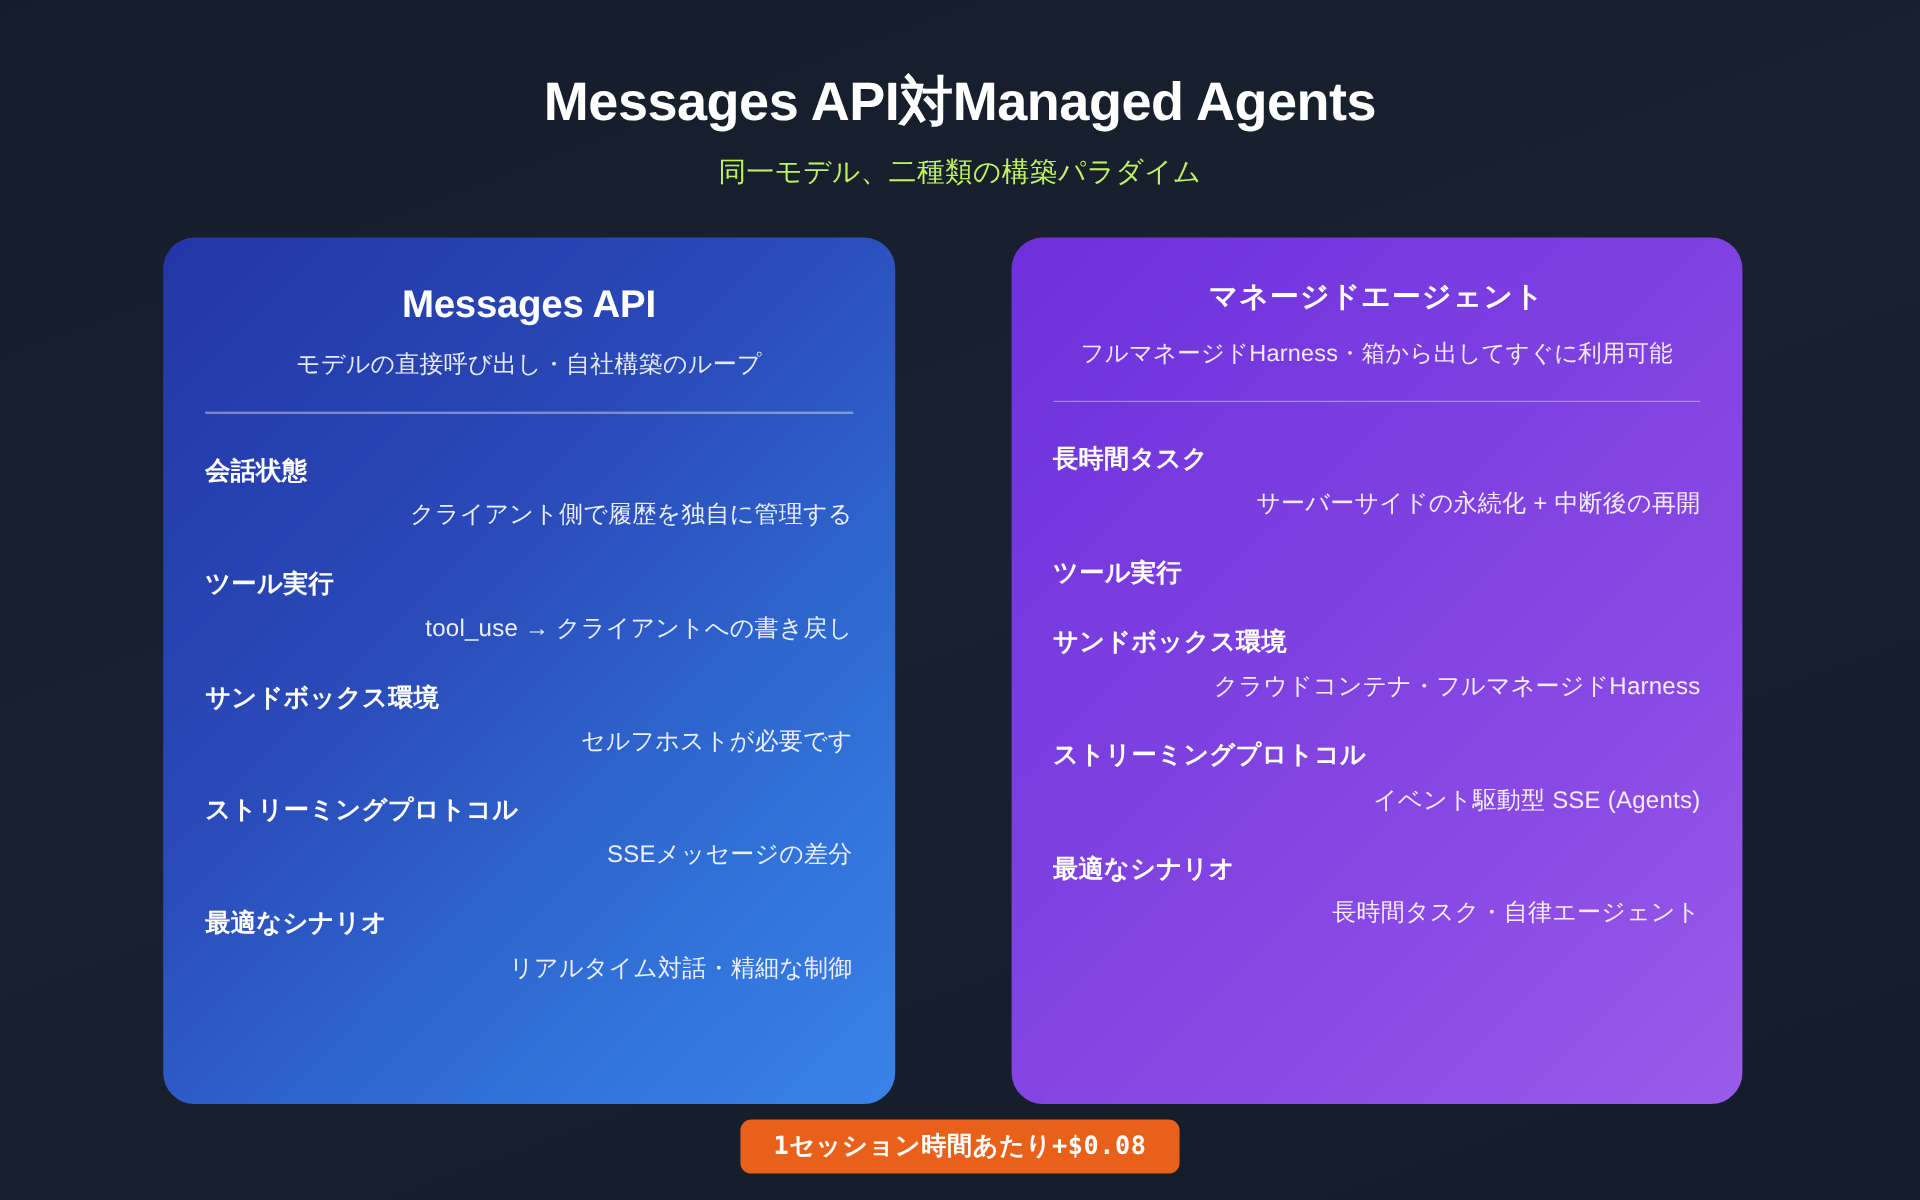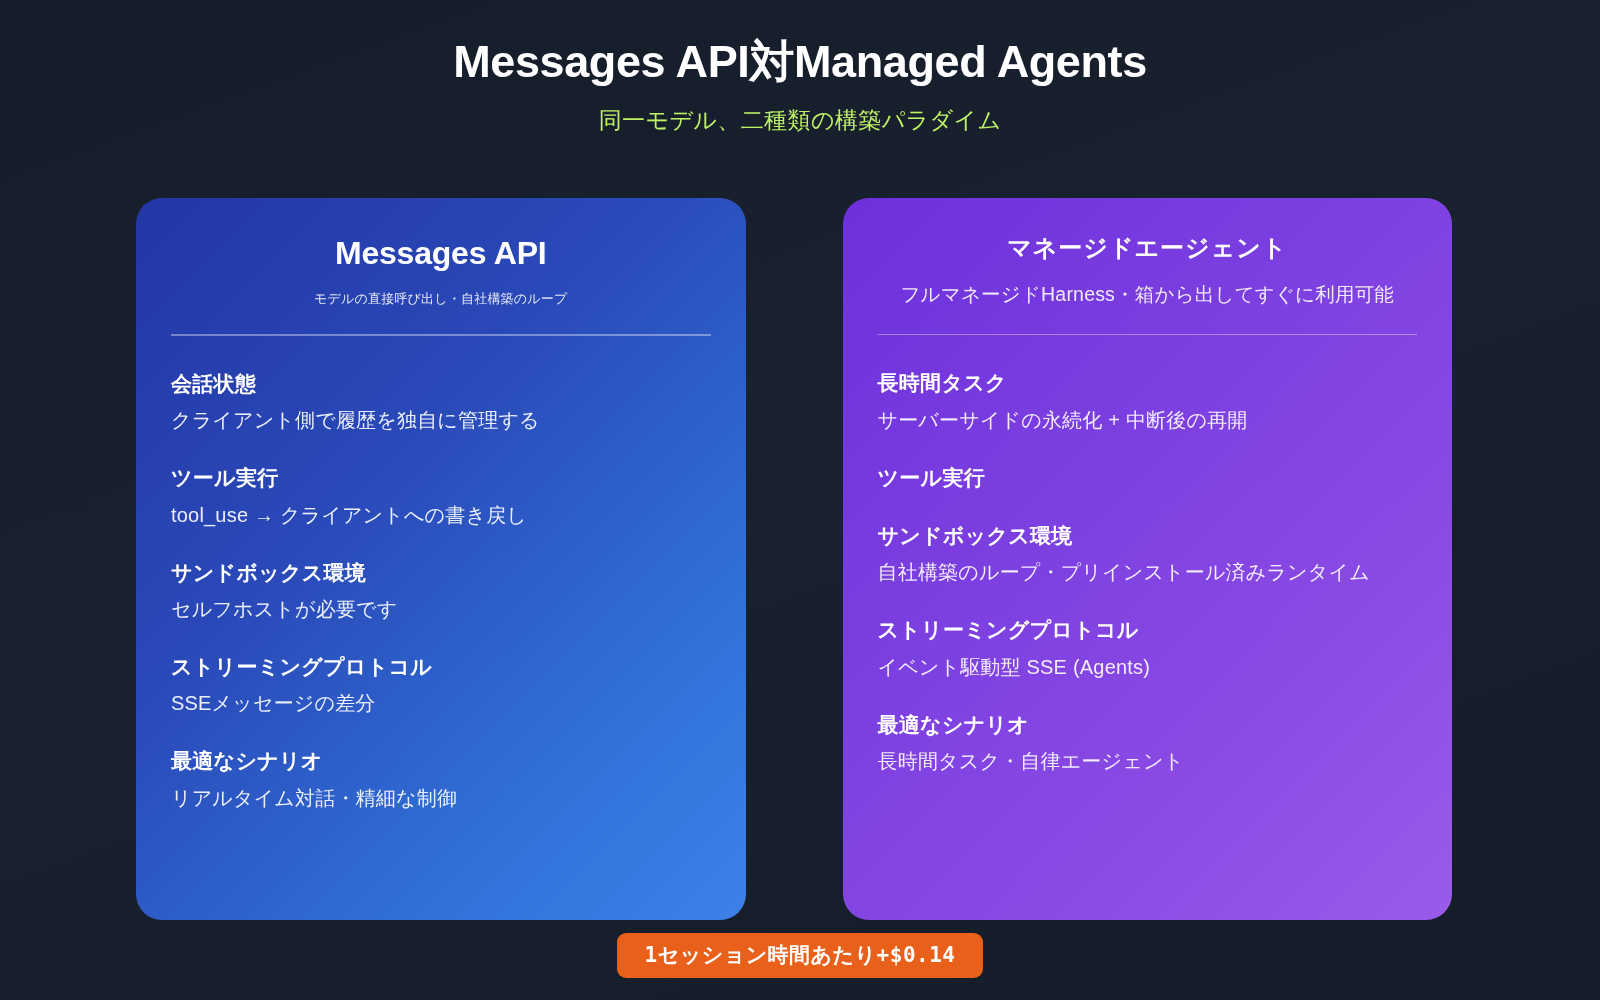--- a/index.html
+++ b/index.html
@@ -15,21 +15,21 @@
     background:#151d2b;
     background-image:linear-gradient(160deg,#151d2b 0%,#19212f 45%,#141c29 100%);
     font-family:"Liberation Sans","DejaVu Sans",sans-serif;
     color:#ffffff;
     -webkit-font-smoothing:antialiased;
   }
 
   
   .header {
     width:100%;
-    padding-top:36px;
+    padding-top:59px;
     text-align:center;
   }
   .page-title {
     font-size:45px;
     font-weight:bold;
     letter-spacing:-0.4px;
     color:#ffffff;
     line-height:1.15;
   }
   .page-subtitle {
@@ -72,21 +72,21 @@
     font-weight:bold;
     line-height:1.2;
     color:#ffffff;
     letter-spacing:-0.2px;
   }
   .card-title--jp { font-size:24px; letter-spacing:1px; }
 
   .card-subtitle {
     margin-top:18px;
     text-align:center;
-    font-size:13px;
+    font-size:20px;
     font-weight:400;
     color:#e6eaf6;
     letter-spacing:0.2px;
     white-space:nowrap;
   }
   .card--purple .card-subtitle {
     font-size:19.5px;
     color:#f0e9fc;
   }
 
@@ -111,20 +111,21 @@
     letter-spacing:0.3px;
   }
   .row-value {
     margin-top:8px;
     font-size:20px;
     font-weight:400;
     color:#eaeffb;
     line-height:1.4;
     letter-spacing:0.2px;
     white-space:nowrap;
+    text-align:right;
   }
   .card--purple .row-value { color:#f2ecfd; }
 
   
   .footer {
     position:absolute;
     top:933px;
     left:0;
     width:100%;
     display:flex;
@@ -188,30 +189,30 @@
     <div class="rows">
       <div class="row">
         <div class="row-label">長時間タスク</div>
         <div class="row-value">サーバーサイドの永続化 + 中断後の再開</div>
       </div>
       <div class="row">
         <div class="row-label">ツール実行</div>
       </div>
       <div class="row">
         <div class="row-label">サンドボックス環境</div>
-        <div class="row-value">自社構築のループ・プリインストール済みランタイム</div>
+        <div class="row-value">クラウドコンテナ・フルマネージドHarness</div>
       </div>
       <div class="row">
         <div class="row-label">ストリーミングプロトコル</div>
         <div class="row-value">イベント駆動型 SSE (Agents)</div>
       </div>
       <div class="row">
         <div class="row-label">最適なシナリオ</div>
         <div class="row-value">長時間タスク・自律エージェント</div>
       </div>
     </div>
   </div>
 
 </div>
 
 <div class="footer">
-  <div class="price-badge">1セッション時間あたり+$0.14</div>
+  <div class="price-badge">1セッション時間あたり+$0.08</div>
 </div>
 
 </body></html>

